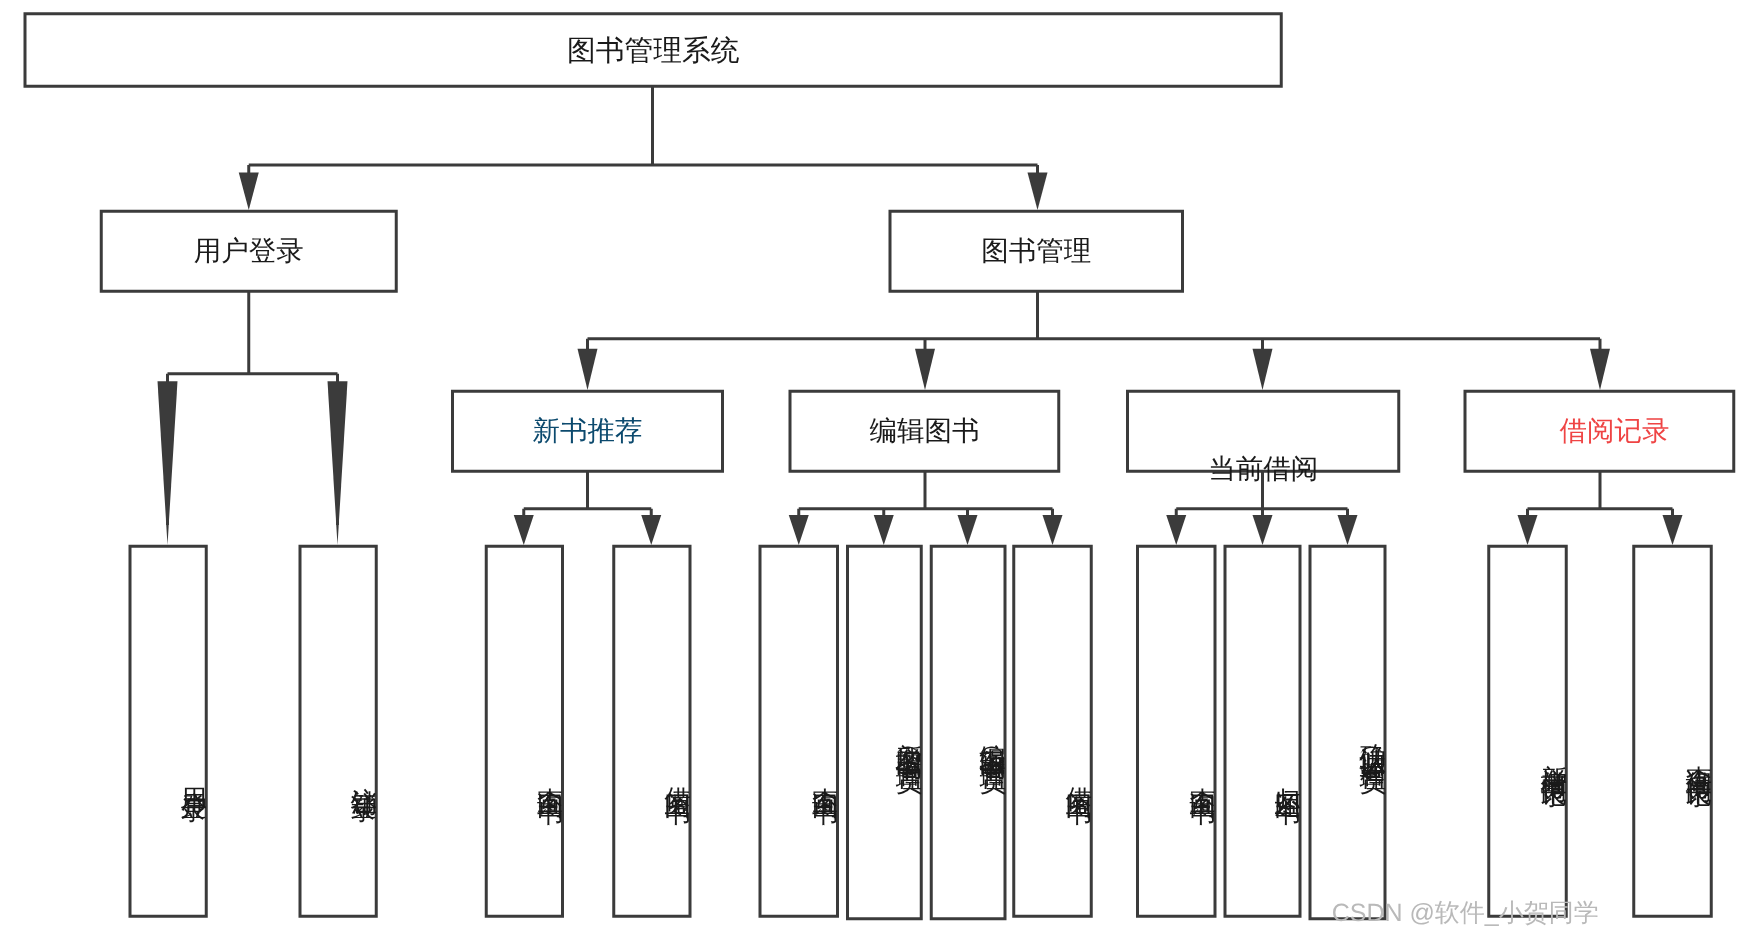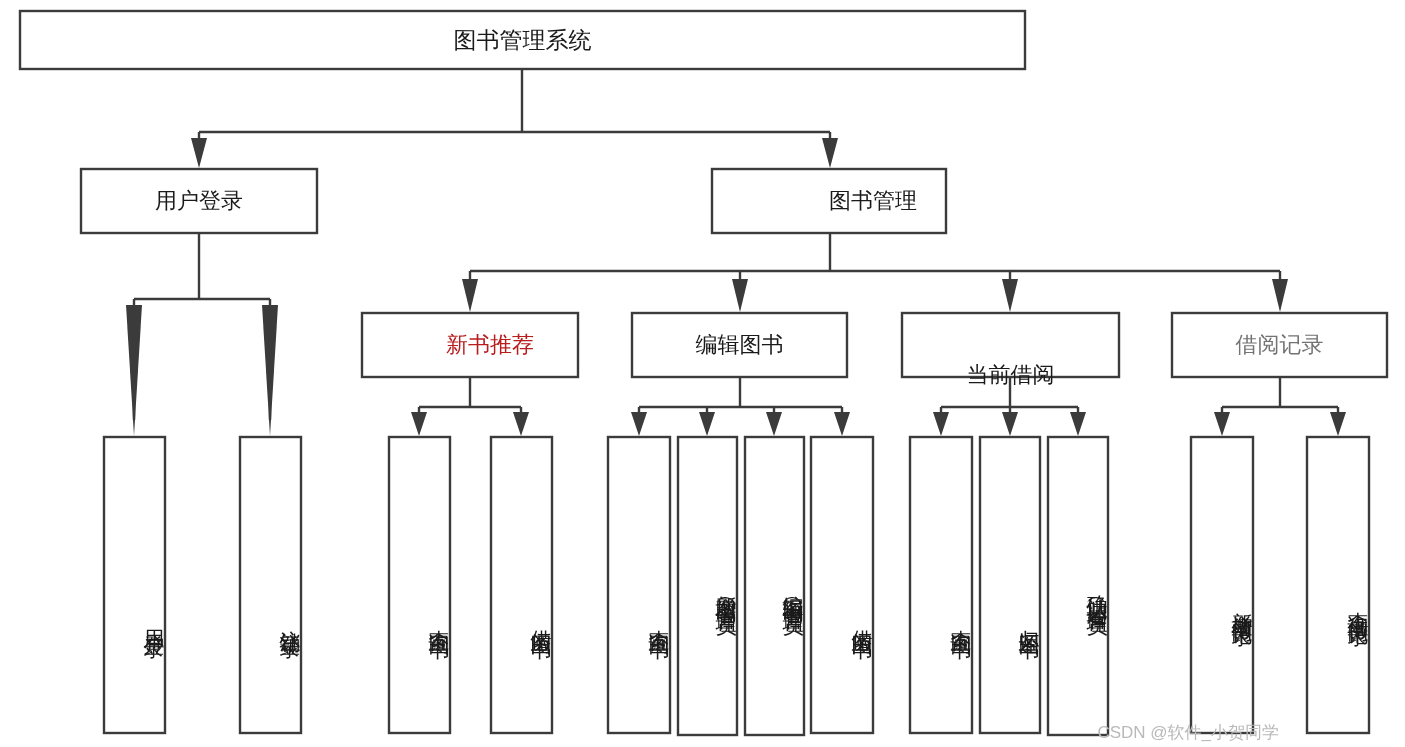--- a/index.html
+++ b/index.html
@@ -54,21 +54,21 @@
     letter-spacing: 3px;
     color: #1a1a1a;
     font-family: "Liberation Sans", "DejaVu Sans", sans-serif;
     white-space: nowrap;
     pointer-events: none;
   }
   .watermark {
     position: absolute;
     right: 8px;
     bottom: 3px;
-    font-size: 17px;
+    font-size: 20px;
     color: #b9b9b9;
     font-family: "Liberation Sans", "DejaVu Sans", sans-serif;
     white-space: nowrap;
   }
 </style>
 </head>
 <body>
 
 <div id="diagram-root">
 
@@ -175,26 +175,26 @@
     <rect class="node-box" x="980" y="437" width="60" height="296"></rect>
     <rect class="node-box" x="1048" y="437" width="60" height="298"></rect>
 
     <rect class="node-box" x="1191" y="437" width="62" height="296"></rect>
     <rect class="node-box" x="1307" y="437" width="62" height="296"></rect>
   </svg>
 
   <div style="position:absolute;left:20px;top:11px;width:1005px;height:58px;display:flex;align-items:center;justify-content:center;font-size:23px;color:#1a1a1a;">图书管理系统</div>
 
   <div style="position:absolute;left:81px;top:169px;width:236px;height:64px;display:flex;align-items:center;justify-content:center;font-size:22px;color:#1a1a1a;">用户登录</div>
-  <div style="position:absolute;left:712px;top:169px;width:234px;height:64px;display:flex;align-items:center;justify-content:center;font-size:22px;color:#1a1a1a;padding-left:44px;">图书管理</div>
-
-  <div style="position:absolute;left:362px;top:313px;width:216px;height:64px;display:flex;align-items:center;justify-content:center;font-size:22px;color:#b91c1c;padding-left:20px;">新书推荐</div>
+  <div style="position:absolute;left:712px;top:169px;width:234px;height:64px;display:flex;align-items:center;justify-content:center;font-size:22px;color:#1a1a1a;">图书管理</div>
+
+  <div style="position:absolute;left:362px;top:313px;width:216px;height:64px;display:flex;align-items:center;justify-content:center;font-size:22px;color:#0c4a6e;">新书推荐</div>
   <div style="position:absolute;left:632px;top:313px;width:215px;height:64px;display:flex;align-items:center;justify-content:center;font-size:22px;color:#1a1a1a;">编辑图书</div>
   <div style="position:absolute;left:902px;top:313px;width:217px;height:64px;display:flex;align-items:center;justify-content:center;font-size:22px;color:#1a1a1a;margin-top:30px;">当前借阅</div>
-  <div style="position:absolute;left:1172px;top:313px;width:215px;height:64px;display:flex;align-items:center;justify-content:center;font-size:22px;color:#737373;">借阅记录</div>
+  <div style="position:absolute;left:1172px;top:313px;width:215px;height:64px;display:flex;align-items:center;justify-content:center;font-size:22px;color:#ef4444;padding-left:12px;">借阅记录</div>
 
   <div class="vert-text-wrap" style="left:104px;top:437px;width:61px;height:296px;padding-top:68px;box-sizing:border-box;">用户登录</div>
   <div class="vert-text-wrap" style="left:240px;top:437px;width:61px;height:296px;padding-top:68px;box-sizing:border-box;">注销登录</div>
 
   <div class="vert-text-wrap" style="left:389px;top:437px;width:61px;height:296px;padding-top:68px;box-sizing:border-box;">查询图书</div>
   <div class="vert-text-wrap" style="left:491px;top:437px;width:61px;height:296px;padding-top:68px;box-sizing:border-box;">借阅图书</div>
 
   <div class="vert-text-wrap" style="left:608px;top:437px;width:62px;height:296px;padding-top:68px;box-sizing:border-box;">查询图书</div>
   <div class="vert-text-wrap" style="left:678px;top:437px;width:59px;height:298px;padding-top:10px;box-sizing:border-box;">新增图书（管理员）</div>
   <div class="vert-text-wrap" style="left:745px;top:437px;width:59px;height:298px;padding-top:10px;box-sizing:border-box;">编辑图书（管理员）</div>

